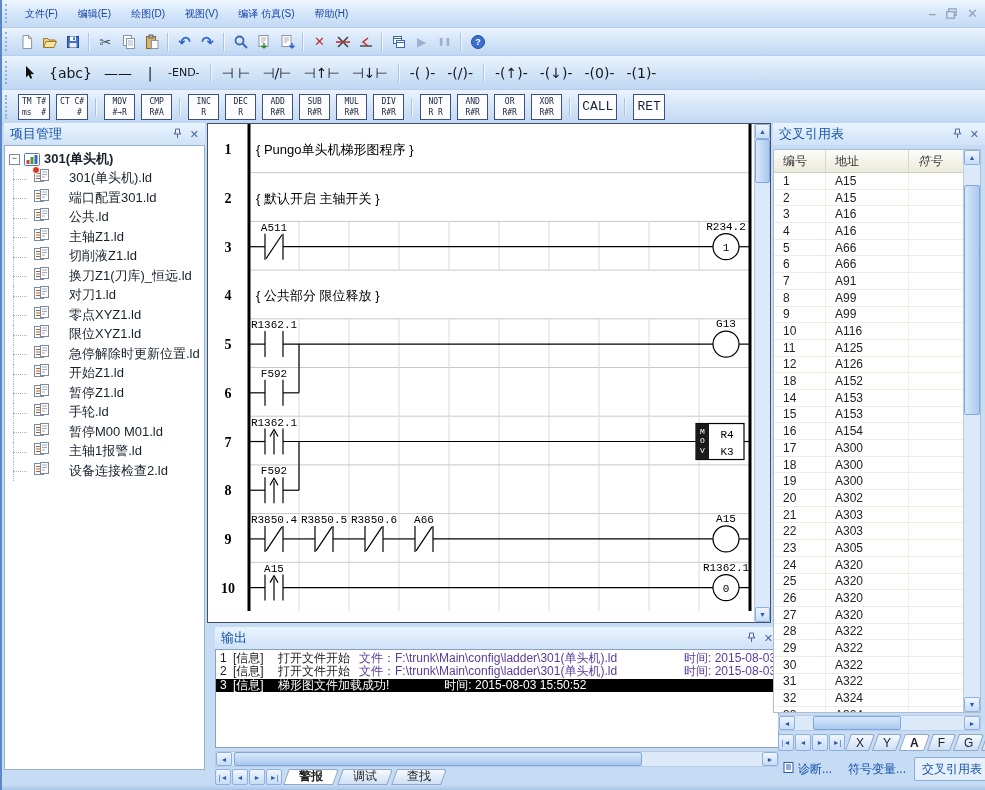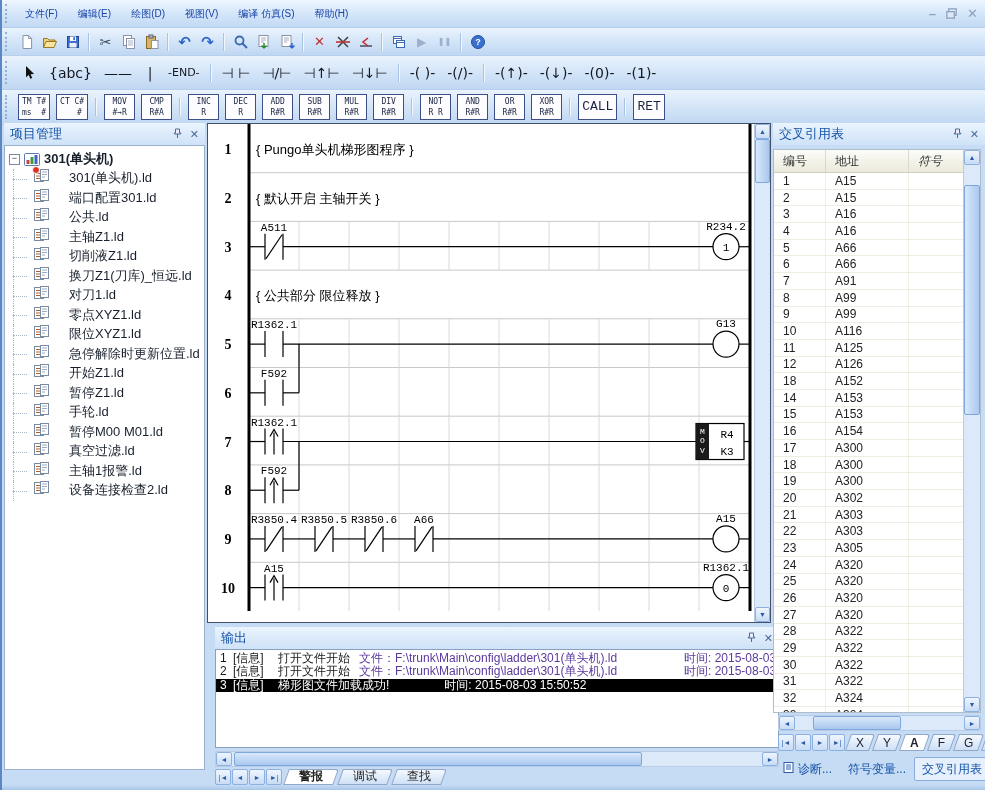--- a/index.html
+++ b/index.html
@@ -527,31 +527,20 @@
         <div class="tree-item">
           <span class="ticon">
             <svg width="15" height="13" viewBox="0 0 15 13">
               <rect x="0.5" y="1.5" width="9" height="11" fill="#fff" stroke="#7a8aa0"></rect>
               <path d="M2 4.5h5M2 7h5M2 9.5h5" stroke="#b06028"></path>
               <rect x="6.5" y="0.5" width="8" height="11" fill="#fff" stroke="#7a8aa0"></rect>
               <path d="M8 3h5M8 5.5h5M8 8h3" stroke="#9aa8c0"></path>
             </svg>
           </span>
           <span class="tlabel">暂停M00 M01.ld</span>
-        </div>
-        <div class="tree-item">
-          <span class="ticon">
-            <svg width="15" height="13" viewBox="0 0 15 13">
-              <rect x="0.5" y="1.5" width="9" height="11" fill="#fff" stroke="#7a8aa0"></rect>
-              <path d="M2 4.5h5M2 7h5M2 9.5h5" stroke="#b06028"></path>
-              <rect x="6.5" y="0.5" width="8" height="11" fill="#fff" stroke="#7a8aa0"></rect>
-              <path d="M8 3h5M8 5.5h5M8 8h3" stroke="#9aa8c0"></path>
-            </svg>
-          </span>
-          <span class="tlabel">真空过滤.ld</span>
         </div>
         <div class="tree-item">
           <span class="ticon">
             <svg width="15" height="13" viewBox="0 0 15 13">
               <rect x="0.5" y="1.5" width="9" height="11" fill="#fff" stroke="#7a8aa0"></rect>
               <path d="M2 4.5h5M2 7h5M2 9.5h5" stroke="#b06028"></path>
               <rect x="6.5" y="0.5" width="8" height="11" fill="#fff" stroke="#7a8aa0"></rect>
               <path d="M8 3h5M8 5.5h5M8 8h3" stroke="#9aa8c0"></path>
             </svg>
           </span>

